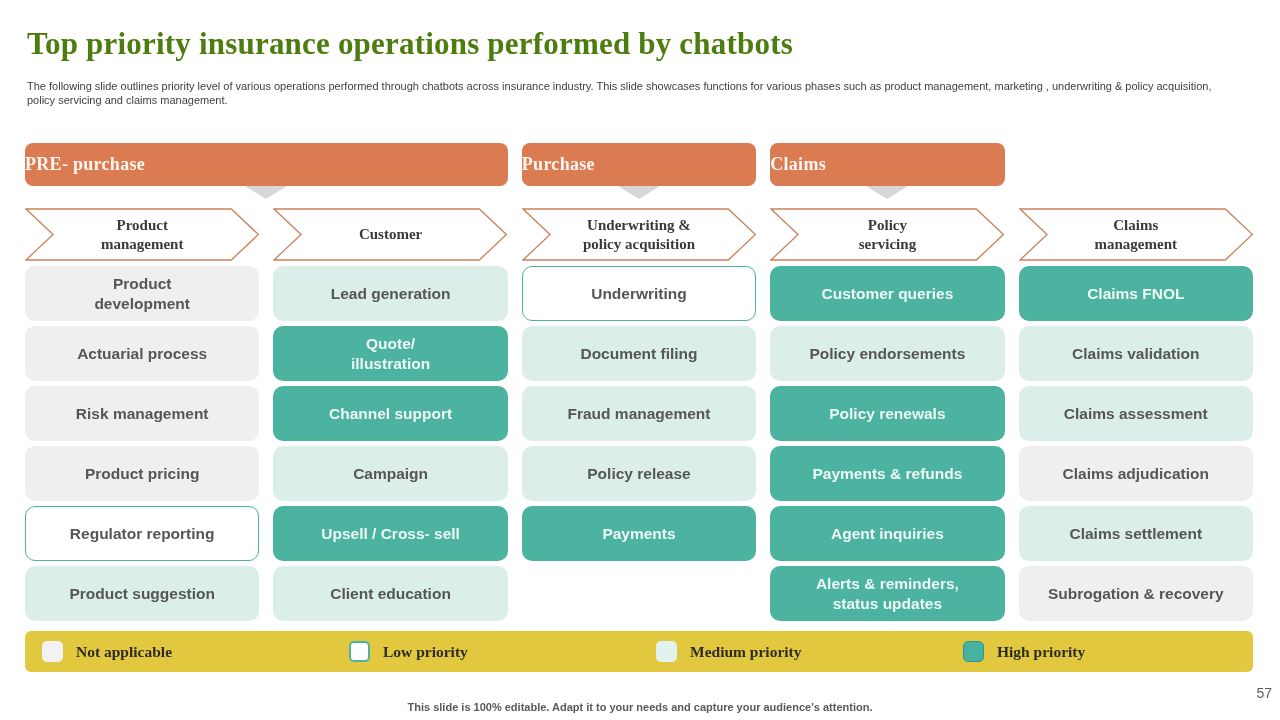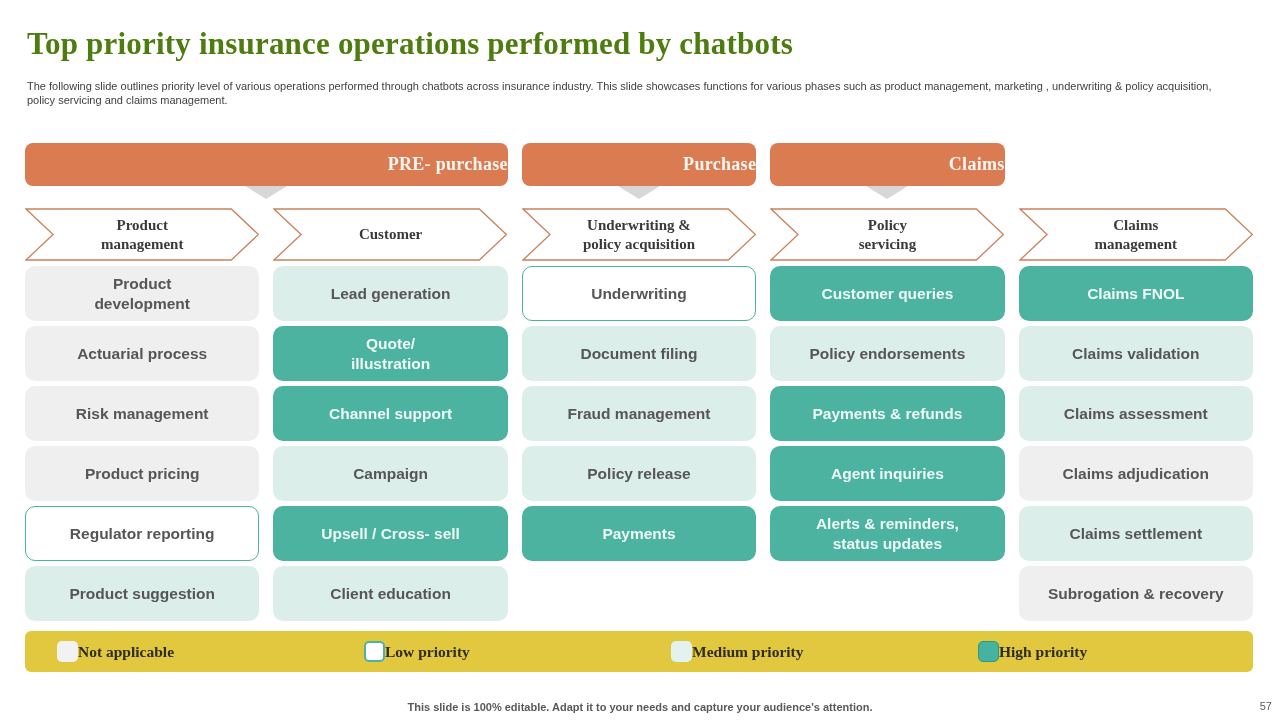--- a/index.html
+++ b/index.html
@@ -14,21 +14,21 @@
     font-size:31px; color:#4d7c0f; letter-spacing:0.2px;
   }
   .subtitle {
     position:absolute; left:27px; top:79px; width:1192px;
     font-size:11px; line-height:1.3; color:#3f3f3f;
   }
   .band { position:absolute; left:25px; width:1228px; }
   .phase-row { top:143px; display:grid; grid-template-columns:repeat(5,1fr); column-gap:14px; }
   .phase {
     position:relative; height:43px; border-radius:8px; background:#db7b52;
-    display:flex; align-items:center; justify-content:flex-end;
+    display:flex; align-items:center; justify-content:flex-start;
     font-family:"Liberation Serif", serif; font-weight:700; font-size:18px;
     color:#fdf7f3; letter-spacing:0.3px;
   }
   .phase.span2 { grid-column:span 2; }
   .pointer {
     position:absolute; top:100%; left:50%; transform:translateX(-50%);
     width:0; height:0; border-left:21px solid transparent;
     border-right:21px solid transparent; border-top:13px solid #d7d7d7;
   }
   .col-row { top:208px; display:grid; grid-template-columns:repeat(5,1fr); column-gap:14px; }
@@ -47,34 +47,34 @@
   }
   .cell[data-priority="na"]     { background:#efefef; }
   .cell[data-priority="low"]    { background:#ffffff; border:1px solid #4cb3a1; }
   .cell[data-priority="medium"] { background:#dceee9; }
   .cell[data-priority="high"]   { background:#4cb3a1; color:#eef8f5; }
   .cell[data-priority="none"]   { visibility:hidden; }
   .legend {
     top:631px; height:41px; background:#e2c83f; border-radius:6px;
     display:grid; grid-template-columns:repeat(4,1fr); align-items:center;
   }
-  .legend-item { display:flex; align-items:center; gap:0; padding-left:32px; }
+  .legend-item { display:flex; align-items:center; gap:13px; padding-left:17px; }
   .swatch { width:21px; height:21px; border-radius:5px; flex:0 0 auto; }
   .swatch[data-priority="na"]     { background:#f2f2f2; }
   .swatch[data-priority="low"]    { background:#ffffff; border:2px solid #4cb3a1; }
   .swatch[data-priority="medium"] { background:#e2f2ee; }
   .swatch[data-priority="high"]   { background:#46b2a0; border:1px solid #2f9988; }
   .legend-label {
     font-family:"Liberation Serif", serif; font-weight:700; font-size:15.5px; color:#2e2c26;
   }
   .footer-note {
     position:absolute; left:0; right:0; bottom:7px; text-align:center;
     font-size:11px; color:#595959;font-weight:bold;
   }
-  .page-num { position:absolute; right:8px; bottom:8px; font-size:11px; color:#595959; }
+  .page-num { position:absolute; right:8px; bottom:19px; font-size:14px; color:#595959; }
 </style>
 </head>
 <body>
 
 <div class="slide">
 
   <h1 class="title">Top priority insurance operations performed by chatbots</h1>
   <p class="subtitle">The following slide outlines priority level of various operations performed through chatbots across insurance industry. This slide showcases functions for various phases such as product management, marketing , underwriting &amp; policy acquisition, policy servicing and claims management.</p>
 
   <div class="band phase-row">
@@ -146,20 +146,21 @@
     <div class="col">
       <div class="chev">
         <svg viewBox="0 0 234 53" preserveAspectRatio="none">
             <path d="M1 1 L206 1 L233 26.5 L206 52 L1 52 L28 26.5 Z" fill="#ffffff" stroke="#c9825a" stroke-width="1.3" vector-effect="non-scaling-stroke"></path>
           </svg>
         <span class="lbl">Policy
 servicing</span>
       </div>
       <div class="cell" data-priority="high"><span>Customer queries</span></div>
       <div class="cell" data-priority="medium"><span>Policy endorsements</span></div>
+      <div class="cell" data-priority="high"><span>Policy renewals</span></div>
       <div class="cell" data-priority="high"><span>Payments &amp; refunds</span></div>
       <div class="cell" data-priority="high"><span>Agent inquiries</span></div>
       <div class="cell" data-priority="high"><span>Alerts &amp; reminders,
 status updates</span></div>
     </div>
 
     <div class="col">
       <div class="chev">
         <svg viewBox="0 0 234 53" preserveAspectRatio="none">
             <path d="M1 1 L206 1 L233 26.5 L206 52 L1 52 L28 26.5 Z" fill="#ffffff" stroke="#c9825a" stroke-width="1.3" vector-effect="non-scaling-stroke"></path>

